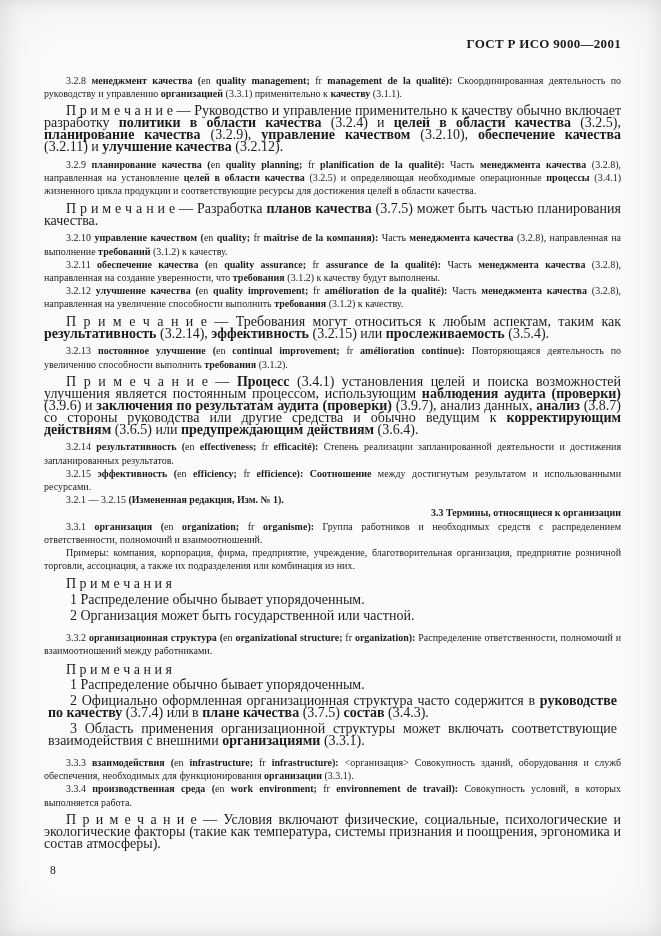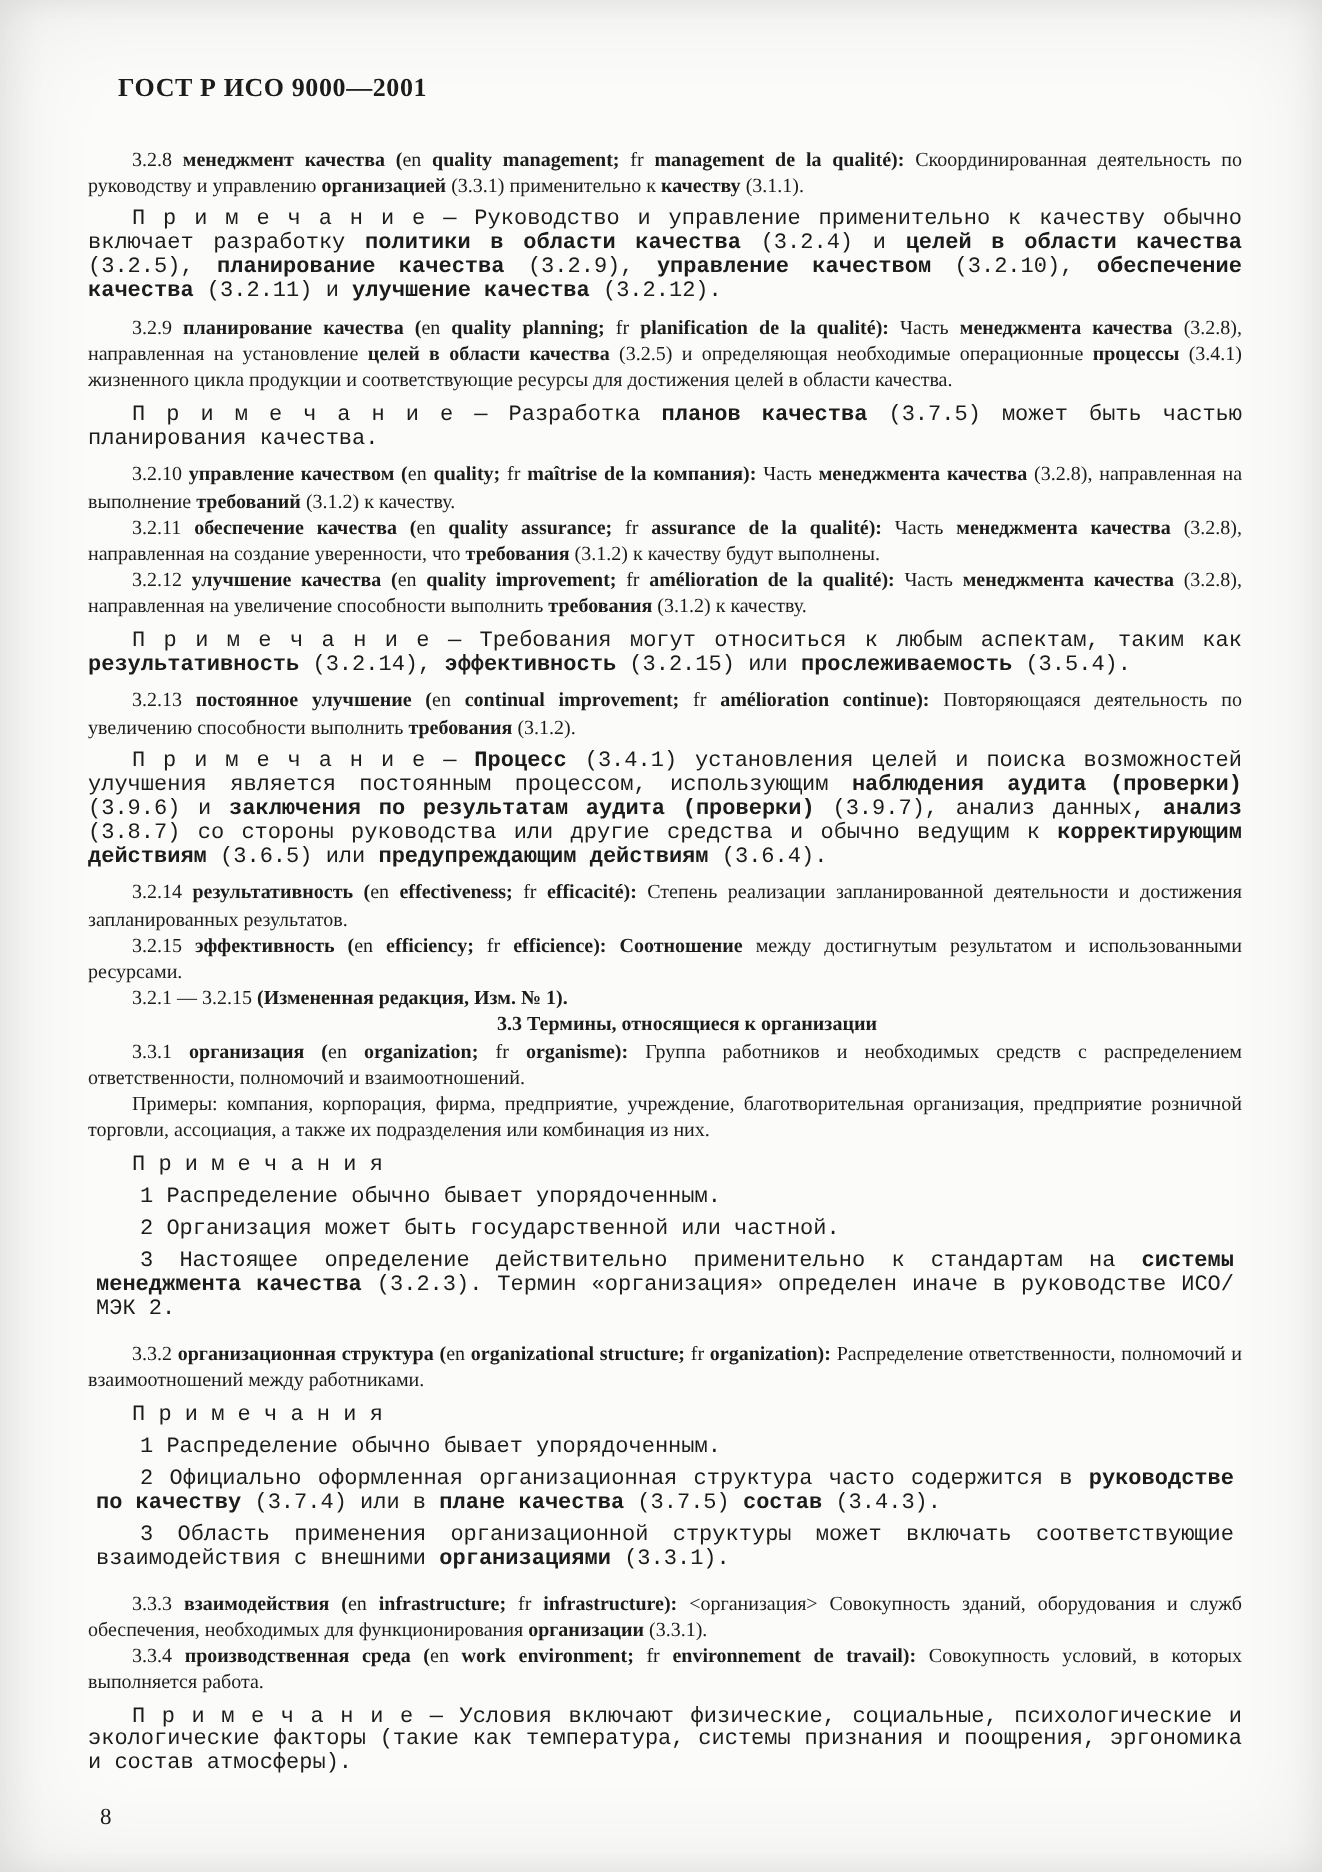--- a/index.html
+++ b/index.html
@@ -22,41 +22,41 @@
     position: absolute;
     left: 44px;
     top: 36px;
     width: 577px;
   }
   .doc-header {
     font-size: 13px;
     font-weight: bold;
     letter-spacing: 0.3px;
     margin: 0 0 22px 15px;
+    text-align: right;
   }
   .doc-body p {
     margin: 0;
   }
   .para {
     font-size: 10px;
     line-height: 13.2px;
     text-align: justify;
     text-indent: 22px;
   }
   .heading {
     font-weight: bold;
-    text-align: center;
+    text-align: right;
   }
   .note {
-    font-size: 11px;
+    font-size: 14px;
     line-height: 11.9px;
     text-align: justify;
     text-indent: 22px;
     margin: 5px 0 !important;
-    font-family: Liberation Mono, monospace;
   }
   .note.item { margin: 4px !important; }
   .note.nt   { margin: 6px 0 0 !important; }
   .gap { margin-top: 9px !important; }
   .b { font-weight: bold; }
   .page-number {
     font-size: 11.5px;
     margin: 14px 0 0 6px;
   }
 </style>
@@ -79,21 +79,20 @@
         <p class="note"><span>П р и м е ч а н и е — </span><span class="b">Процесс </span><span>(3.4.1) установления целей и поиска возможностей улучшения является постоянным процессом, использующим </span><span class="b">наблюдения аудита (проверки) </span><span>(3.9.6) и </span><span class="b">заключения по результатам аудита (проверки) </span><span>(3.9.7), анализ данных, </span><span class="b">анализ </span><span>(3.8.7) со стороны руководства или другие средства и обычно ведущим к </span><span class="b">корректирующим действиям </span><span>(3.6.5) или </span><span class="b">предупреждающим действиям </span><span>(3.6.4).</span></p>
         <p class="para"><span>3.2.14 </span><span class="b">результативность (</span><span>en </span><span class="b">effectiveness; </span><span>fr </span><span class="b">efficacité): </span><span>Степень реализации запланированной деятельности и достижения запланированных результатов.</span></p>
         <p class="para"><span>3.2.15 </span><span class="b">эффективность (</span><span>en </span><span class="b">efficiency; </span><span>fr </span><span class="b">efficience): </span><span class="b">Соотношение </span><span>между достигнутым результатом и использованными ресурсами.</span></p>
         <p class="para"><span>3.2.1 — 3.2.15 </span><span class="b">(Измененная редакция, Изм. № 1).</span></p>
         <p class="para heading"><span class="b">3.3 Термины, относящиеся к организации</span></p>
         <p class="para"><span>3.3.1 </span><span class="b">организация (</span><span>en </span><span class="b">organization; </span><span>fr </span><span class="b">organisme): </span><span>Группа работников и необходимых средств с распределением ответственности, полномочий и взаимоотношений.</span></p>
         <p class="para"><span>Примеры: компания, корпорация, фирма, предприятие, учреждение, благотворительная организация, предприятие розничной торговли, ассоциация, а также их подразделения или комбинация из них.</span></p>
         <p class="note nt"><span>П р и м е ч а н и я</span></p>
         <p class="note item"><span>1 Распределение обычно бывает упорядоченным.</span></p>
         <p class="note item"><span>2 Организация может быть государственной или частной.</span></p>
-        <p class="note item"><span>3 Настоящее определение действительно применительно к стандартам на </span><span class="b">системы менеджмента качества </span><span>(3.2.3). Термин «организация» определен иначе в руководстве ИСО/МЭК 2.</span></p>
         <p class="para gap"><span>3.3.2 </span><span class="b">организационная структура (</span><span>en </span><span class="b">organizational structure; </span><span>fr </span><span class="b">organization): </span><span>Распределение ответственности, полномочий и взаимоотношений между работниками.</span></p>
         <p class="note nt"><span>П р и м е ч а н и я</span></p>
         <p class="note item"><span>1 Распределение обычно бывает упорядоченным.</span></p>
         <p class="note item"><span>2 Официально оформленная организационная структура часто содержится в </span><span class="b">руководстве по качеству </span><span>(3.7.4) или в </span><span class="b">плане качества </span><span>(3.7.5) </span><span class="b">состав </span><span>(3.4.3).</span></p>
         <p class="note item"><span>3 Область применения организационной структуры может включать соответствующие взаимодействия с внешними </span><span class="b">организациями </span><span>(3.3.1).</span></p>
         <p class="para gap"><span>3.3.3 </span><span class="b">взаимодействия (</span><span>en </span><span class="b">infrastructure; </span><span>fr </span><span class="b">infrastructure): </span><span>&lt;организация&gt; Совокупность зданий, оборудования и служб обеспечения, необходимых для функционирования </span><span class="b">организации </span><span>(3.3.1).</span></p>
         <p class="para"><span>3.3.4 </span><span class="b">производственная среда (</span><span>en </span><span class="b">work environment; </span><span>fr </span><span class="b">environnement de travail): </span><span>Совокупность условий, в которых выполняется работа.</span></p>
         <p class="note"><span>П р и м е ч а н и е — Условия включают физические, социальные, психологические и экологические факторы (такие как температура, системы признания и поощрения, эргономика и состав атмосферы).</span></p>
       </div>
     <div class="page-number">8</div>

